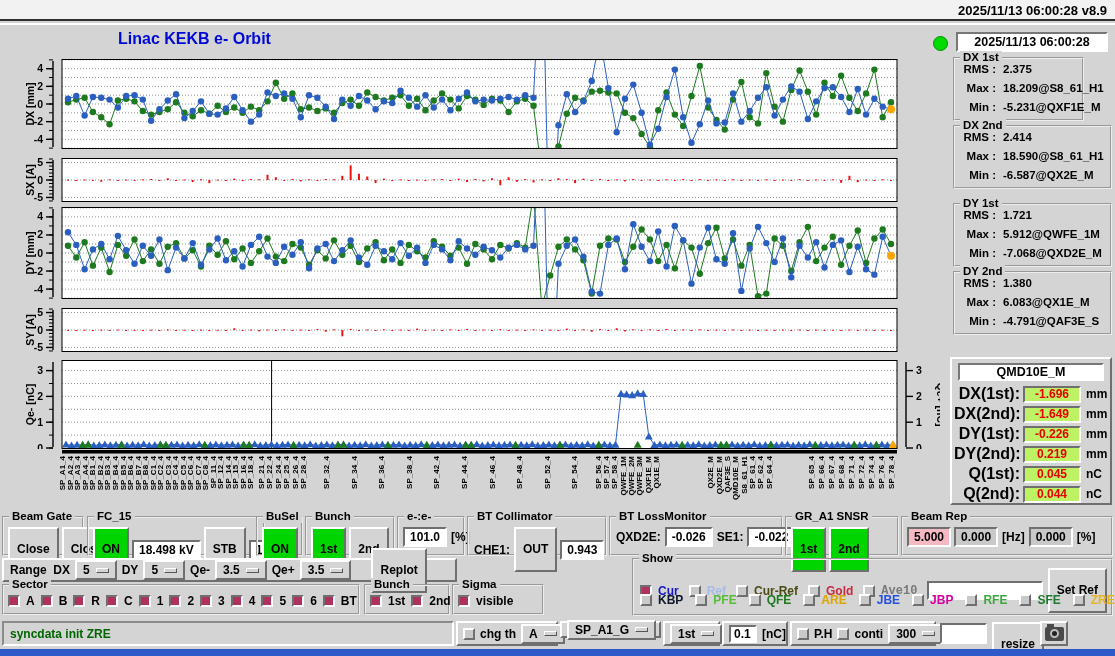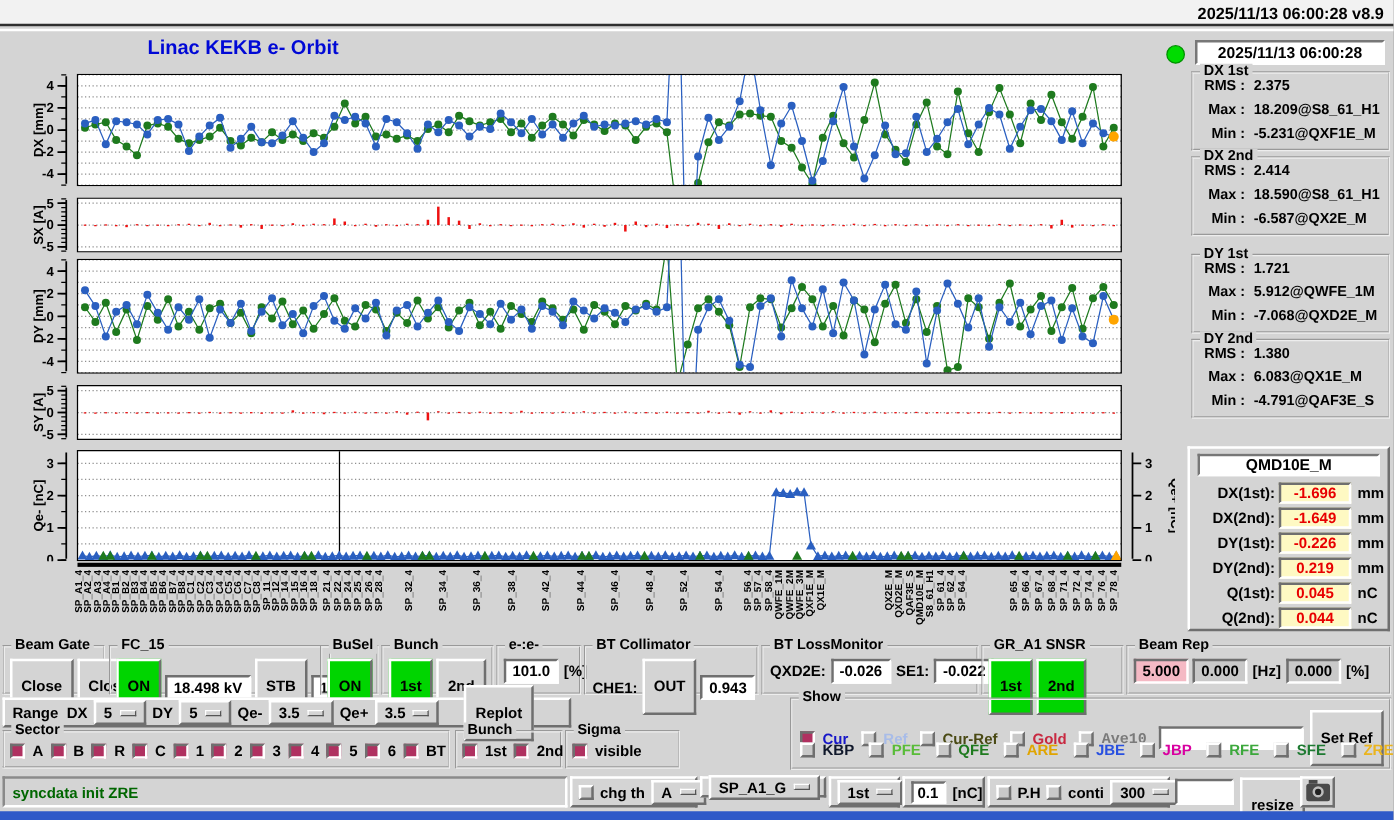--- a/index.html
+++ b/index.html
@@ -35,22 +35,22 @@
 .ddbar{width:13px;height:5px;border:1px solid;border-color:#fff #555 #555 #fff;background:#d4d4d4;display:inline-block}
 .tin{border:2px solid;border-color:#6f6f6f #fff #fff #6f6f6f;background:#fff;font:bold 12px "Liberation Sans",sans-serif;padding:0 3px}
 
 .srow{font-size:11.5px;line-height:18px;padding-left:5px;padding-top:1px;white-space:nowrap}
 .sl{display:inline-block;min-width:36px;text-align:right;white-space:pre}
 .svl{margin-left:7px}
 
 .qtitle{position:absolute;left:6px;top:4px;right:6px;height:18px;background:#fff;border:2px solid;border-color:#777 #fff #fff #777;
         text-align:center;font-size:12.5px;line-height:14px}
 .qrow{display:flex;align-items:center;height:20px}
-.ql{width:66px;text-align:right;font-size:12px}
-.qv{width:58px;height:17px;margin-left:3px;background:#fef9c3;border:2px solid;border-color:#6f6f6f #fff #fff #6f6f6f;
+.ql{width:66px;text-align:right;font-size:16px}
+.qv{width:58px;height:17px;margin-left:3px;background:#bef264;border:2px solid;border-color:#6f6f6f #fff #fff #6f6f6f;
     color:#e80000;text-align:center;font-size:12px;line-height:13px}
 .qu{margin-left:5px;font-size:12px}
 
 .rbar{position:absolute;border:2px solid;border-color:#fff #6f6f6f #6f6f6f #fff;display:flex;align-items:center;gap:4px;padding:0 5px;background:#d4d4d4}
 .statusbox{position:absolute;border:2px solid;border-color:#8a8a8a #fff #fff #8a8a8a;display:flex;align-items:center;padding:0 6px}
 .status{color:#006600;font-size:12px}
 .cbrow{display:flex;align-items:center;gap:4px;font-size:12px;white-space:nowrap}
 .camera{display:flex;align-items:center;justify-content:center}
 .cambody{width:19px;height:14px;background:#4a4a4a;border-radius:2px;position:relative}
 .camlens{position:absolute;left:5px;top:2.5px;width:9px;height:9px;border-radius:50%;background:#222;border:2px solid #bdbdbd}
@@ -1098,21 +1098,21 @@
           <text transform="translate(833.5 6) rotate(-90)" text-anchor="end" font-size="8" font-weight="bold">SP_67_4</text>
           <text transform="translate(843.6 6) rotate(-90)" text-anchor="end" font-size="8" font-weight="bold">SP_68_4</text>
           <text transform="translate(853.6 6) rotate(-90)" text-anchor="end" font-size="8" font-weight="bold">SP_71_4</text>
           <text transform="translate(863.6 6) rotate(-90)" text-anchor="end" font-size="8" font-weight="bold">SP_72_4</text>
           <text transform="translate(873.6 6) rotate(-90)" text-anchor="end" font-size="8" font-weight="bold">SP_74_4</text>
           <text transform="translate(883.6 6) rotate(-90)" text-anchor="end" font-size="8" font-weight="bold">SP_76_4</text>
           <text transform="translate(893.7 6) rotate(-90)" text-anchor="end" font-size="8" font-weight="bold">SP_78_4</text>
         </svg></div>
     </div>
   <div id="statgroups">
-      <div class="grp" style="left: 953px; top: 57px; width: 159px; height: 64px;">
+      <div class="grp" style="left: 953px; top: 57px; width: 131px; height: 64px;">
         <span class="lg">DX 1st</span>
         <div class="srow"><span class="sl">RMS :</span><span class="svl">2.375</span></div>
         <div class="srow"><span class="sl">Max :</span><span class="svl">18.209@S8_61_H1</span></div>
         <div class="srow"><span class="sl">Min :</span><span class="svl">-5.231@QXF1E_M</span></div>
       </div>
       <div class="grp" style="left: 953px; top: 125px; width: 159px; height: 64px;">
         <span class="lg">DX 2nd</span>
         <div class="srow"><span class="sl">RMS :</span><span class="svl">2.414</span></div>
         <div class="srow"><span class="sl">Max :</span><span class="svl">18.590@S8_61_H1</span></div>
         <div class="srow"><span class="sl">Min :</span><span class="svl">-6.587@QX2E_M</span></div>

